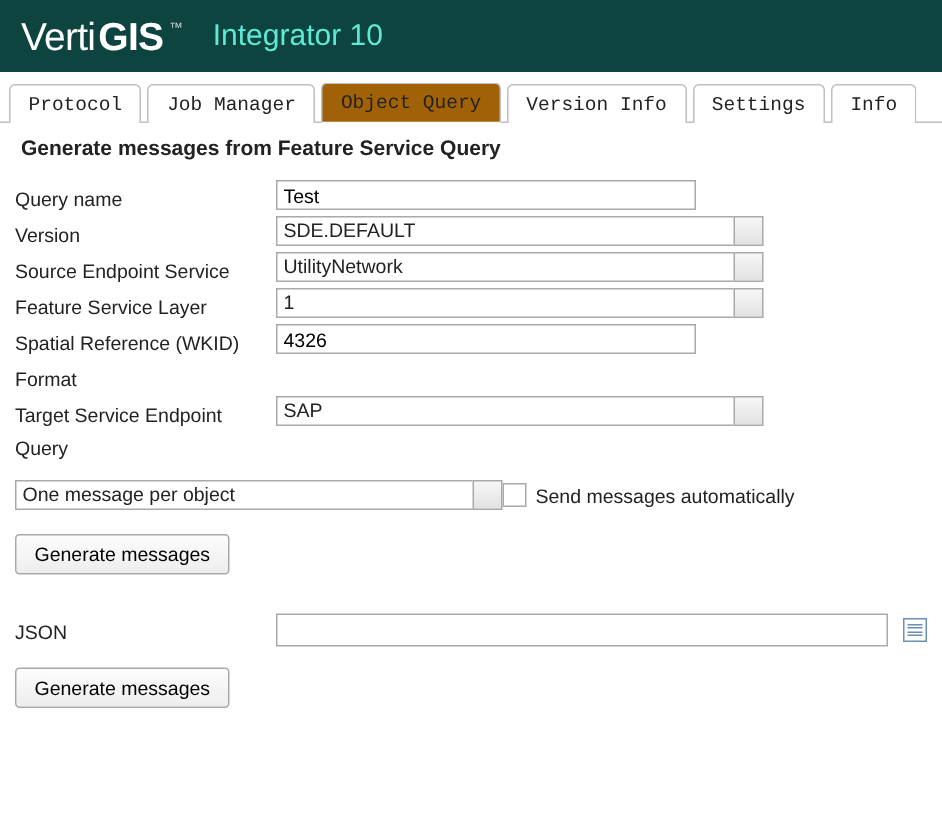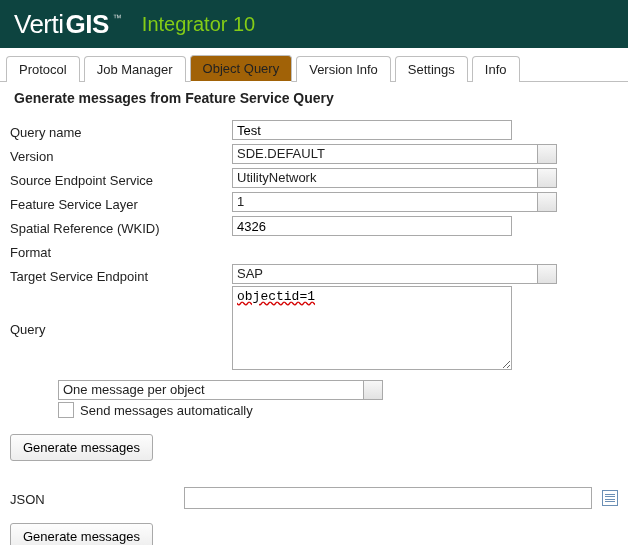--- a/index.html
+++ b/index.html
@@ -16,58 +16,59 @@
     height: 48px;
     display: flex;
     align-items: center;
     padding: 0 14px;
     color: #fff;
   }
   .logo-wrap { display: flex; align-items: baseline; gap: 2px; }
   .logo-verti { font-size: 26px; font-weight: 300; color: #fff; letter-spacing: -0.5px; }
   .logo-gis   { font-size: 26px; font-weight: 700; color: #fff; letter-spacing: -0.5px; }
   .logo-tm    { font-size: 9px; color: #cfd8d7; margin-left: 2px; position: relative; top: -12px; }
-  .app-title  { font-size: 20px; font-weight: 400; margin-left: 20px; color: #84cc16; }
+  .app-title  { font-size: 20px; font-weight: 400; margin-left: 20px; color: #5eead4; }
 
   .tabbar {
     display: flex;
     align-items: flex-end;
     padding: 6px 6px 0 6px;
     border-bottom: 1px solid #bfbfbf;
     gap: 4px;
     background: #fff;
   }
   .tab {
     border: 1px solid #bfbfbf;
     border-bottom: none;
     border-radius: 4px 4px 0 0;
     padding: 5px 12px 5px 12px;
     font-size: 13px;
     background: #fff;
     cursor: pointer;
     position: relative;
     top: 1px;
+    font-family: Liberation Mono, monospace;
   }
   .tab.active {
     background: #a16207;
     border-bottom: 1px solid #fff;
     font-weight: 400;
   }
 
   .section-title {
     font-weight: 700;
     padding: 8px 14px 6px 14px;
     font-size: 14px;
   }
 
   .form-area { padding: 6px 10px 16px 10px; }
   .row { display: flex; align-items: flex-end; margin-bottom: 2px; min-height: 22px; }
   .row.top { align-items: flex-start; }
   .lbl { width: 174px; flex-shrink: 0; padding-top: 2px; }
-  .ctrl { flex: 1; display: flex; align-items: center; margin-left: 48px; }
+  .ctrl { flex: 1; display: flex; align-items: center; }
 
   input[type=text].field, textarea.field, .select-wrap {
     font-family: Arial, Helvetica, sans-serif;
     font-size: 13px;
   }
   input[type=text].field {
     width: 280px;
     height: 20px;
     border: 1px solid #a9a9a9;
     padding: 1px 4px;
@@ -214,29 +215,26 @@
     <div class="ctrl">
       <div class="select-wrap">
         <div class="select-text">SAP</div>
         <div class="select-btn"></div>
       </div>
     </div>
   </div>
 
   <div class="row top" style="align-items:center">
     <div class="lbl">Query</div>
-    <div class="ctrl">
-        <textarea class="field" spellcheck="false" style="">objectid=1</textarea>
-      </div>
   </div>
 
   <div style="height:8px"></div>
 
   <div class="row">
-    <div class="ctrl" style="flex-direction:column; align-items:flex-start;">
+    <div class="ctrl" style="flex-direction:row; align-items:flex-start;">
       <div class="select-wrap">
         <div class="select-text">One message per object</div>
         <div class="select-btn"></div>
       </div>
       <div class="checkbox-row">
         <div class="checkbox-box"></div>
         <span>Send messages automatically</span>
       </div>
     </div>
   </div>

